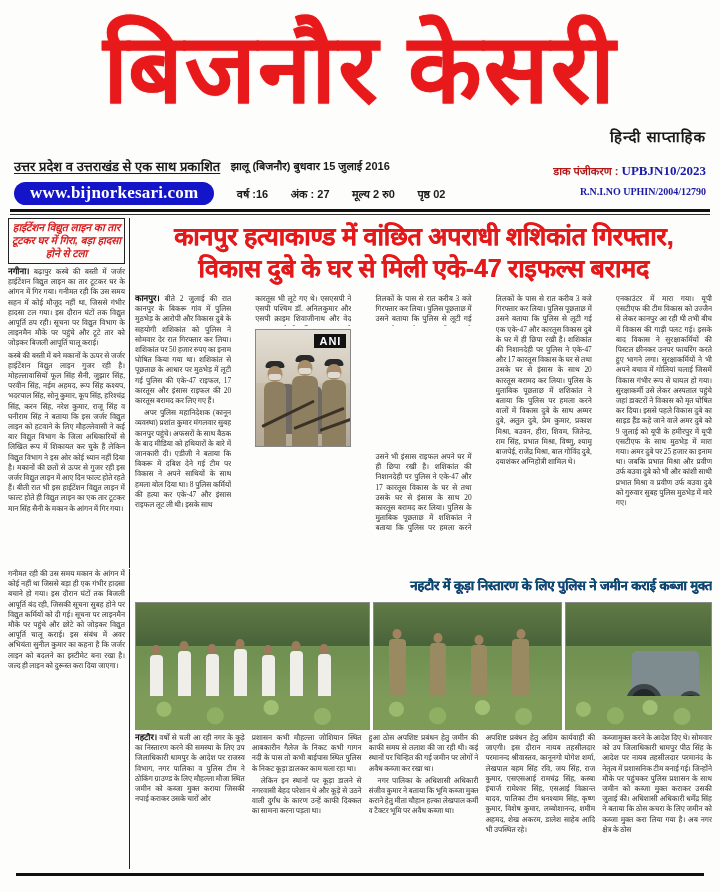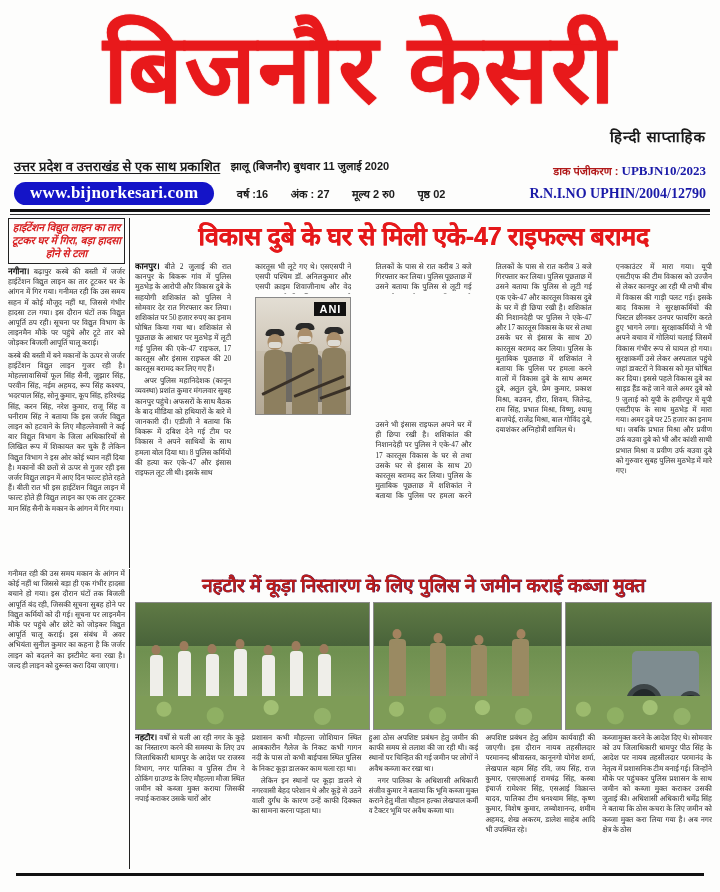--- a/index.html
+++ b/index.html
@@ -112,21 +112,21 @@
     font-weight: bold;
     color: #1b1b1b;
     margin-left: 18px;
     vertical-align: middle;
   }
   .rni-line {
     position: absolute;
     right: 14px;
     top: 4px;
     font-family: "Liberation Serif", serif;
-    font-size: 14px;
+    font-size: 10px;
     font-weight: bold;
     color: #1a1aa8;
     white-space: nowrap;
   }
 
   .rule-thick {
     height: 3px;
     background: #111111;
     margin: 1px 10px 0 10px;
   }
@@ -235,25 +235,25 @@
   .cop .cap { position:absolute; left:50%; transform:translateX(-50%); top:-21px;
       width:19px; height:7px; background:#2a2a2a; border-radius:8px 8px 2px 2px; }
   .cop .mask { position:absolute; left:50%; transform:translateX(-50%); top:-8px;
       width:13px; height:6px; background:#dedbd4; border-radius:3px; }
   .civ { position:absolute; bottom:10%; background:#6e6a63; border-radius:6px 6px 0 0; }
   .rifle { position:absolute; height:3px; background:#3a3127; border-radius:1px;
       transform-origin:left center; }
 
   
   .band-headline {
-    color: #b91c1c;
-    font-weight: bold;
-    font-size: 19px;
+    color: #0c4a6e;
+    font-weight: bold;
+    font-size: 13px;
     line-height: 26px;
-    text-align: center;
+    text-align: right;
     padding: 4px 0 3px 0;
     letter-spacing: -0.1px;
     text-shadow: 0.4px 0 0 #16207a;
   }
 
   .bottom-section {
     display: flex;
     gap: 0;
     margin-top: 1px;
   }
@@ -337,21 +337,21 @@
 
 <div class="page">
 
   <div class="masthead">
     <div class="masthead-title">बिजनौर केसरी</div>
     <div class="hindi-weekly">हिन्दी साप्ताहिक</div>
   </div>
 
   <div class="info-row1">
     <span class="tagline">उत्तर प्रदेश व उत्तराखंड से एक साथ प्रकाशित</span>
-    <span class="place-date">झालू (बिजनौर)  बुधवार 11 जुलाई 2020</span>
+    <span class="place-date">झालू (बिजनौर)  बुधवार 15 जुलाई 2016</span>
     <span class="reg-line">
       <span class="reg-label">डाक पंजीकरण :</span>
       <span class="reg-value">UPBJN10/2023</span>
     </span>
   </div>
 
   <div class="info-row2">
     <span class="url-pill">www.bijnorkesari.com</span>
     <span class="meta-item">वर्ष :16</span>
     <span class="meta-item">अंक : 27</span>
@@ -370,20 +370,21 @@
       <div class="sidebar-col clip">
         <div class="sidebar-box">
           <div class="sidebar-head">हाईटेंशन विद्युत लाइन का तार टूटकर घर में गिरा, बड़ा हादसा होने से टला</div>
         </div>
         <p><span class="dateline">नगीना।</span> <span>बढ़ापुर कस्बे की बस्ती में जर्जर हाईटेंशन विद्युत लाइन का तार टूटकर घर के आंगन में गिर गया। गनीमत रही कि उस समय सहन में कोई मौजूद नहीं था, जिससे गंभीर हादसा टल गया। इस दौरान घंटों तक विद्युत आपूर्ति ठप रही। सूचना पर विद्युत विभाग के लाइनमैन मौके पर पहुंचे और टूटे तार को जोड़कर बिजली आपूर्ति चालू कराई।</span></p>
         <p class="indent">कस्बे की बस्ती में बने मकानों के ऊपर से जर्जर हाईटेंशन विद्युत लाइन गुजर रही है। मोहल्लावासियों फूल सिंह सैनी, जुझार सिंह, परवीन सिंह, नईम अहमद, रूप सिंह कश्यप, भदरपाल सिंह, सोनू कुमार, कूप सिंह, हरिश्चंद्र सिंह, करन सिंह, नरेश कुमार, राजू सिंह व घनीराम सिंह ने बताया कि इस जर्जर विद्युत लाइन को हटवाने के लिए मौहल्लेवासी ने कई बार विद्युत विभाग के जिला अधिकारियों से लिखित रूप में शिकायत कर चुके हैं लेकिन विद्युत विभाग ने इस ओर कोई ध्यान नहीं दिया है। मकानों की छतों से ऊपर से गुजर रही इस जर्जर विद्युत लाइन में आए दिन फाल्ट होते रहते हैं। बीती रात भी इस हाईटेंशन विद्युत लाइन में फाल्ट होते ही विद्युत लाइन का एक तार टूटकर मान सिंह सैनी के मकान के आंगन में गिर गया।</p>
       </div>
 
       <div class="lead-col clip">
         <div class="main-headline">
+          <div>कानपुर हत्याकाण्ड में वांछित अपराधी शशिकांत गिरफ्तार,</div>
           <div>विकास दुबे के घर से मिली एके-47 राइफल्स बरामद</div>
         </div>
 
         <div class="lead-cols">
 
           <div class="tcol clip" style="max-height:238px">
             <p><span class="dateline">कानपुर।</span> <span>बीते 2 जुलाई की रात कानपुर के बिकरू गांव में पुलिस मुठभेड़ के आरोपी और विकास दुबे के सहयोगी शशिकांत को पुलिस ने सोमवार देर रात गिरफ्तार कर लिया। शशिकांत पर 50 हजार रुपए का इनाम घोषित किया गया था। शशिकांत से पूछताछ के आधार पर मुठभेड़ में लूटी गई पुलिस की एके-47 राइफल, 17 कारतूस और इंसास राइफल की 20 कारतूस बरामद कर लिए गए हैं।</span></p>
             <p class="indent">अपर पुलिस महानिदेशक (कानून व्यवस्था) प्रशांत कुमार मंगलवार सुबह कानपुर पहुंचे। अफसरों के साथ बैठक के बाद मीडिया को हथियारों के बारे में जानकारी दी। एडीजी ने बताया कि बिकरू में दबिश देने गई टीम पर विकास ने अपने साथियों के साथ हमला बोल दिया था। 8 पुलिस कर्मियों की हत्या कर एके-47 और इंसास राइफल लूट ली थी। इसके साथ</p>
           </div>
 

